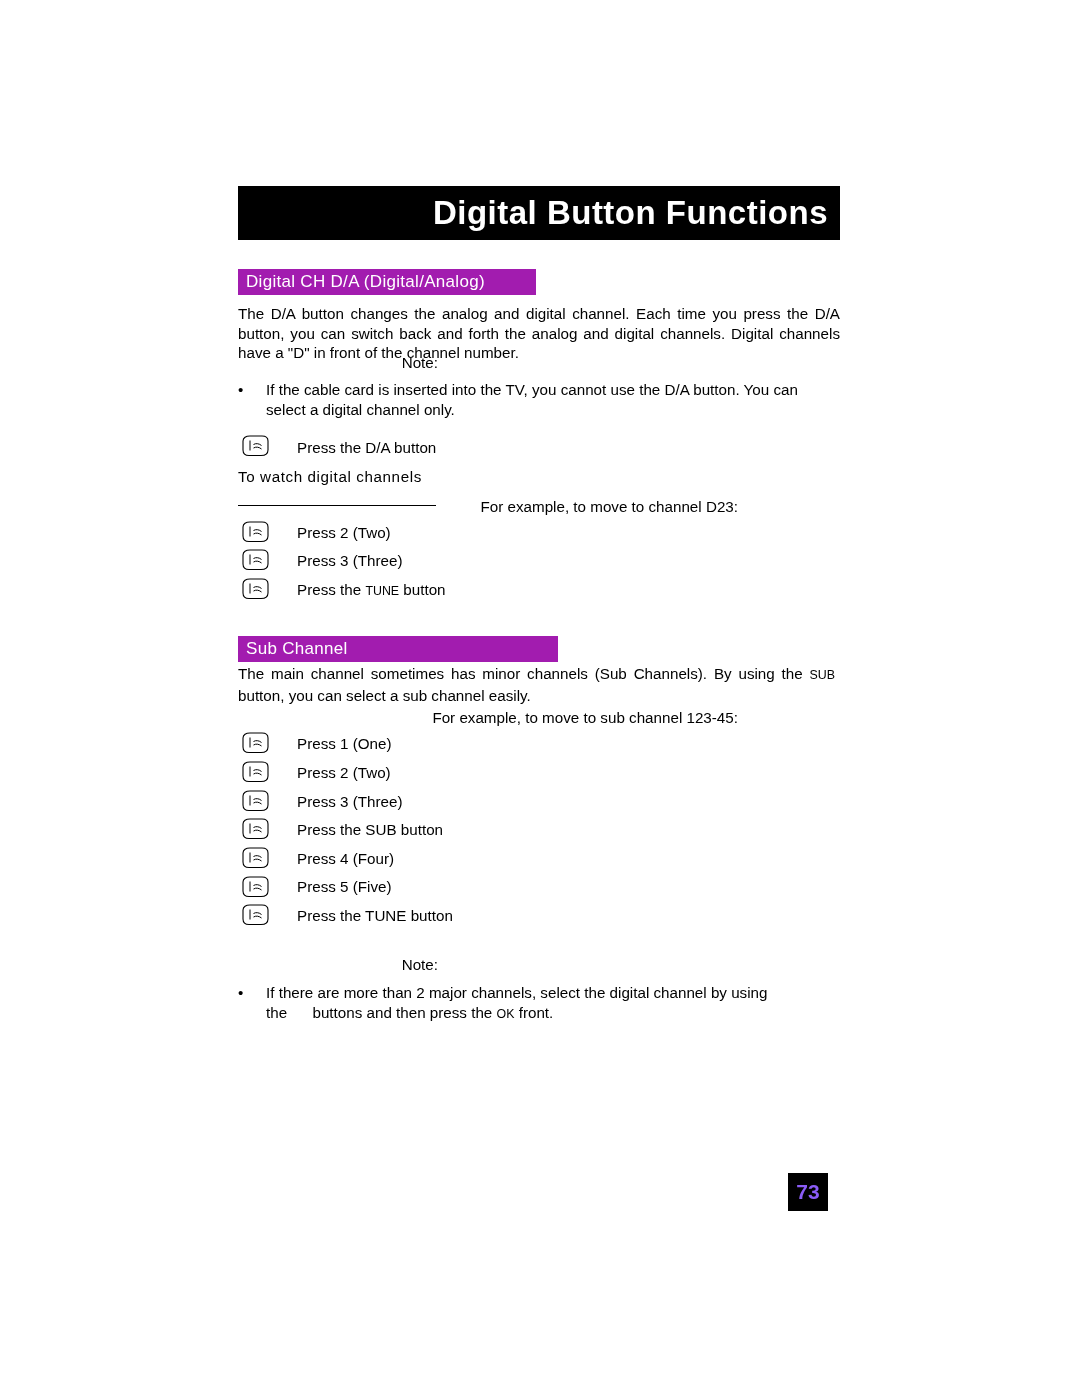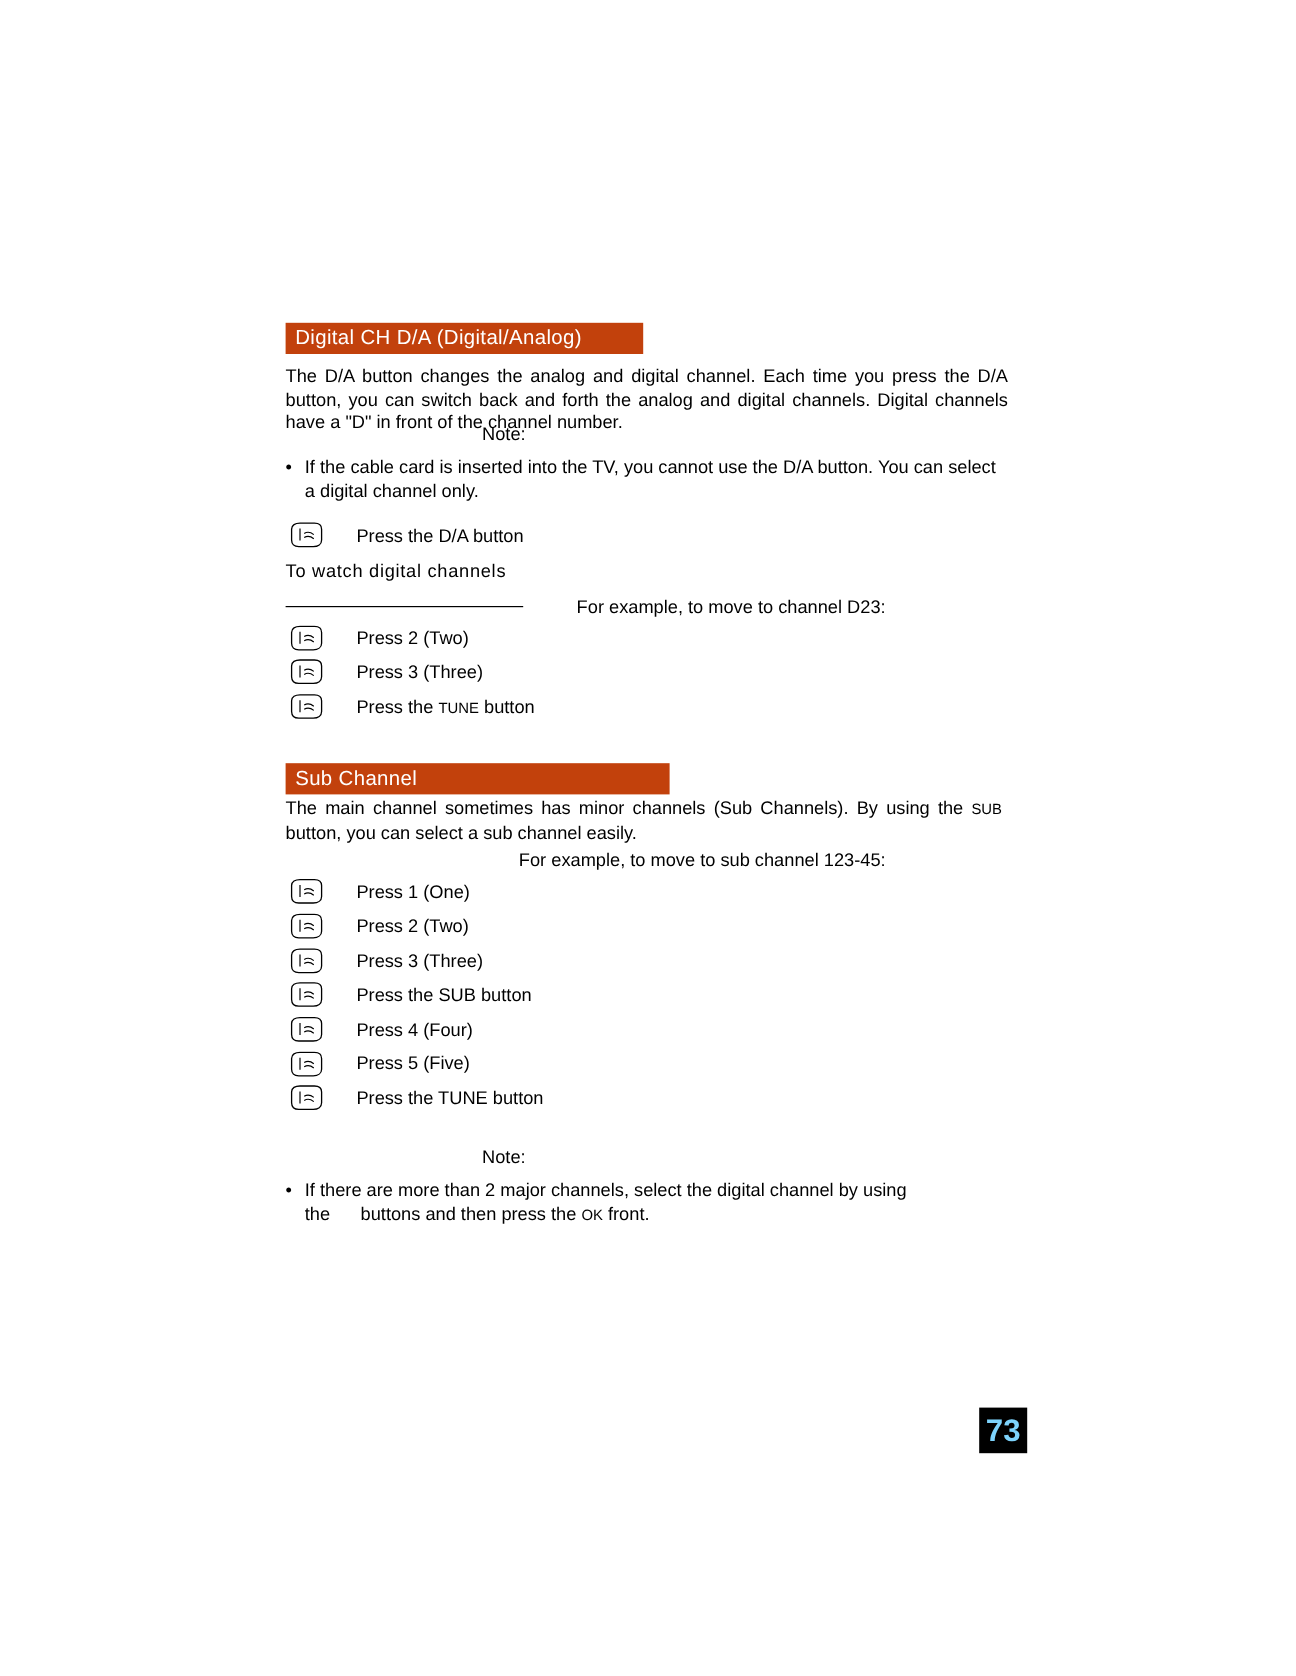--- a/index.html
+++ b/index.html
@@ -40,21 +40,21 @@
     font-size: 33px;
     font-weight: bold;
     letter-spacing: 0.5px;
     white-space: nowrap;
   }
 
   
   .section-bar {
     position: absolute;
     height: 26px;
-    background: #c2410c;
+    background: #a21caf;
   }
   .section-bar .bar-label {
     position: absolute;
     left: 8px;
     top: 50%;
     transform: translateY(-50%);
     color: #ffffff;
     font-size: 17px;
     white-space: nowrap;
     letter-spacing: 0.3px;
@@ -90,21 +90,21 @@
     font-size: 15.2px;
     line-height: 19.5px;
   }
   .bullet .dot {
     position: absolute;
     left: 0;
     top: 0;
   }
   .bullet .btxt {
     display: block;
-    margin-left: 16px;
+    margin-left: 28px;
   }
 
   
   .keyicon {
     position: absolute;
     width: 30px;
     height: 22px;
   }
   .keyicon svg { display: block; }
 
@@ -127,38 +127,41 @@
     font-size: 15.2px;
     letter-spacing: 0.6px;
     padding-bottom: 20px;
     border-bottom: 1.5px solid #000000;
     white-space: nowrap;
   }
 
   
   .pagenum {
     position: absolute;
-    left: 816px;
+    left: 788px;
     top: 1173px;
     width: 40px;
     height: 38px;
     background: #000000;
-    color: #7dd3fc;
-    font-size: 26px;
+    color: #8b5cf6;
+    font-size: 21px;
     font-weight: bold;
     display: flex;
     align-items: center;
     justify-content: center;
   }
 </style>
 </head>
 <body>
 
 <div class="page">
 
+  <div class="title-banner">
+    <div class="title-text">Digital Button Functions</div>
+  </div>
 
   <div class="section-bar" id="bar-digital-ch">
     <div class="bar-label">Digital CH D/A (Digital/Analog)</div>
   </div>
 
   <div class="para justify" style="left:238px; top:304px; width:602px;">The D/A button changes the analog and digital channel.  Each time you press the D/A button, you can switch back and forth the analog and digital channels.  Digital channels have a "D" in front of the channel number.</div>
 
   <div class="para" style="left:238px; top:353px; width:200px;">Note:</div>
 
   <div class="bullet" style="left:238px; top:380px; width:602px;">

